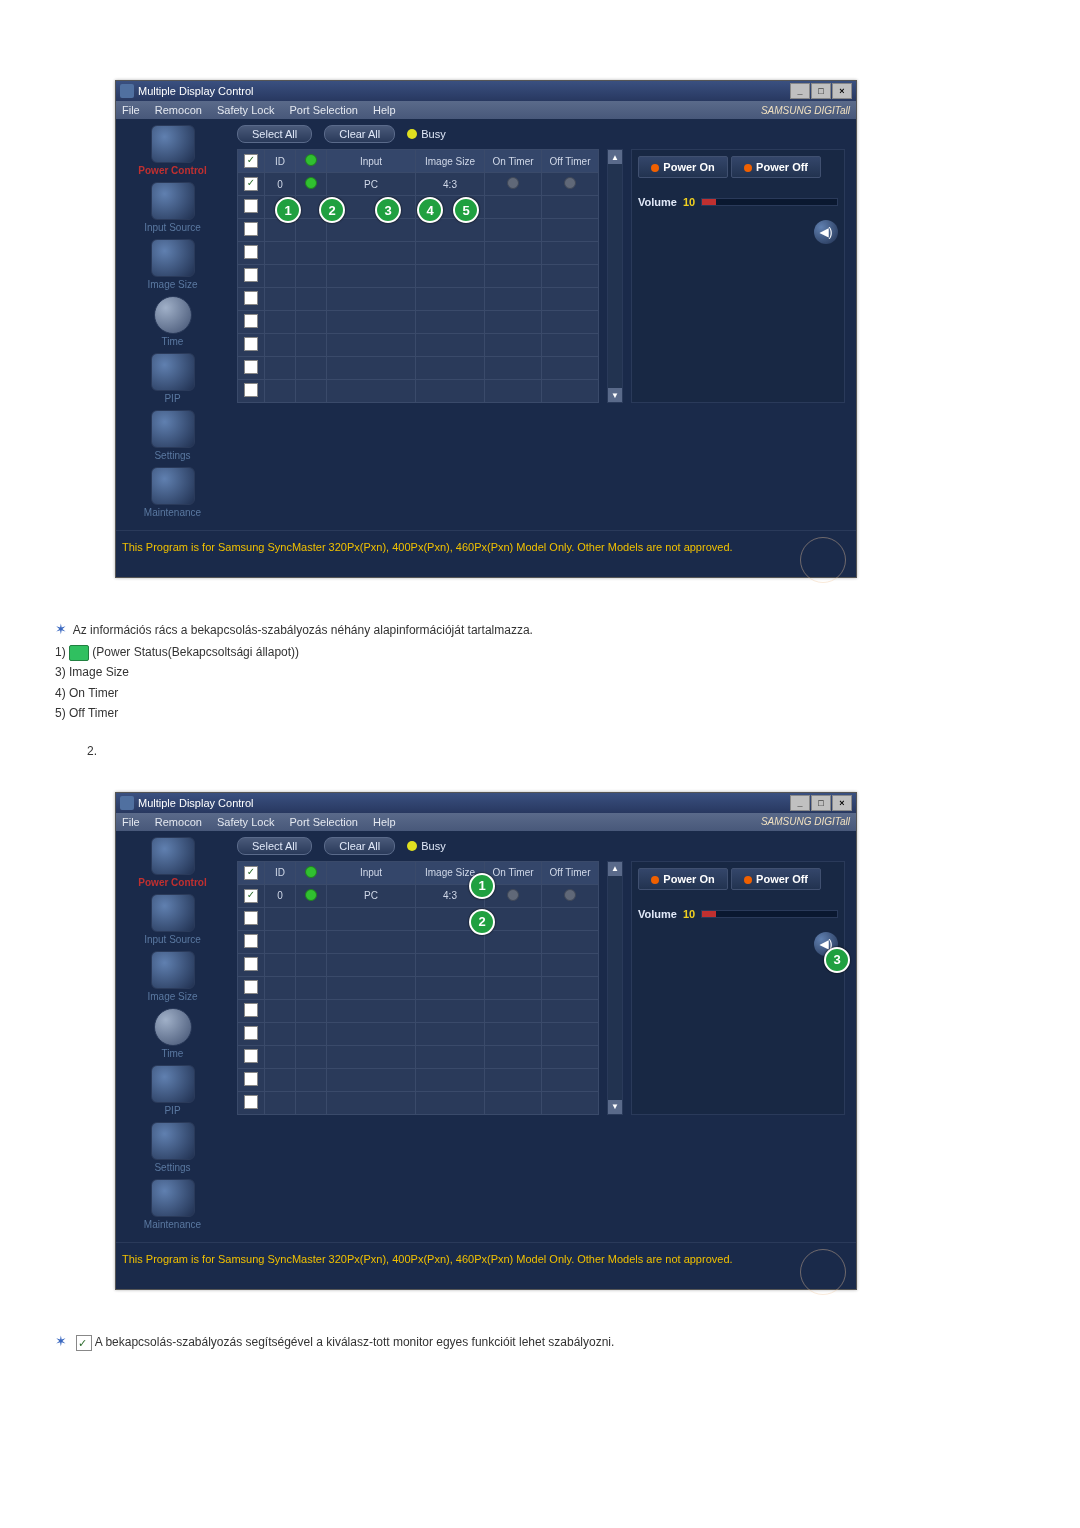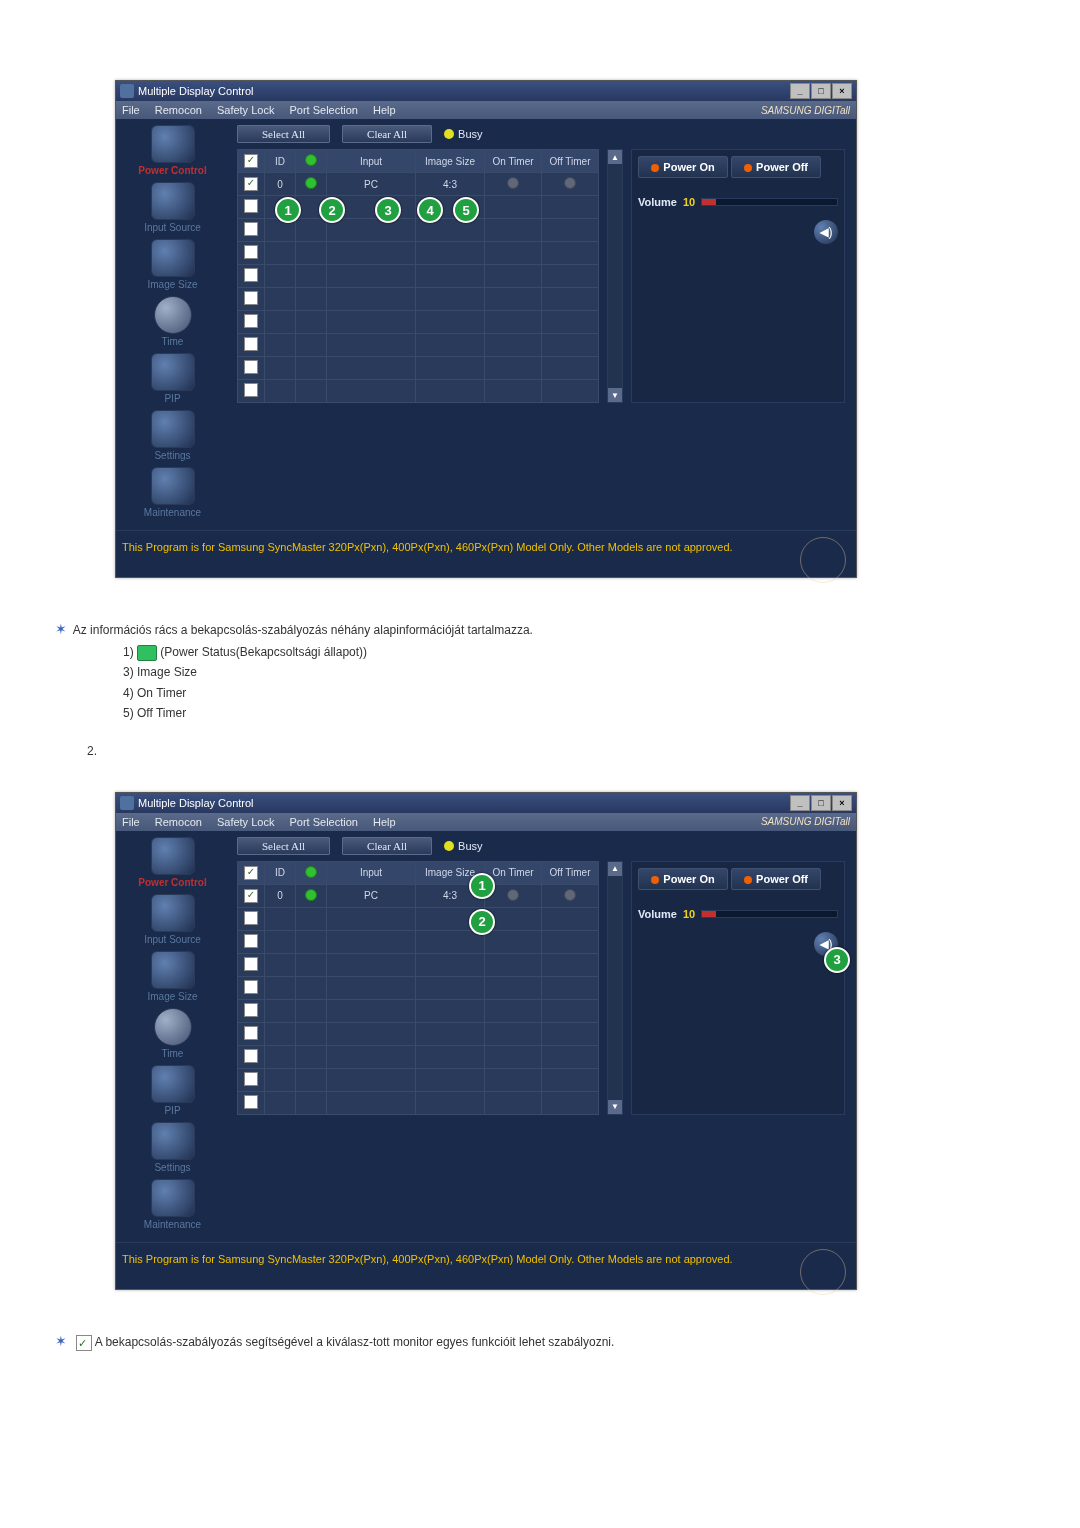--- a/index.html
+++ b/index.html
@@ -79,28 +79,27 @@
     padding: 6px 8px;
     position: relative;
   }
   .topbtns {
     display: flex;
     align-items: center;
     gap: 12px;
     margin-bottom: 6px;
   }
   .btn {
-    padding: 2px 24px;
+    padding: 2px 14px;
     font-size: 11px;
     color: #e0e8f8;
     background: linear-gradient(#4a5a7a, #2a3a5a);
     border: 1px solid #5a6a8a;
-    border-radius: 1px;
+    border-radius: 8px;
     cursor: pointer;
-    font-family: Liberation Serif, serif;
   }
   .busy { display:flex; align-items:center; gap:4px; color:#e0e8f8; font-size:11px;}
   .busy-dot { width:10px; height:10px; border-radius:50%; background:#e0e020; }
   .grid-wrap {
     display: flex;
     gap: 8px;
   }
   .grid {
     font-size: 10px;
     color: #d0d8e8;
@@ -188,21 +187,21 @@
     position:absolute; right:10px; top:6px;
     width:44px; height:44px; border:1px solid rgba(240,200,160,0.4); border-radius:50%;
   }
   .doc-text {
     margin: 30px 0 30px 0;
     font-size: 12px;
     line-height: 1.7;
   }
   .doc-text .star { color:#3a68c0; font-size:14px; margin-right:6px; }
   .doc-text .row1 { margin-left:0;}
-  .doc-text .sub { margin-left:68px; }
+  .doc-text .sub { }
   .doc-text .num2 { margin-left:32px; }
   .inline-badge {
     display:inline-block; width:18px; height:14px; vertical-align:middle;
     background:#30c060; border:1px solid #208040; border-radius:2px;
   }
   .inline-check {
     display:inline-block; width:14px; height:14px; vertical-align:middle;
     background:#fff; border:1px solid #888; position:relative;
   }
   .inline-check::after { content:"✓"; color:#2a6a2a; font-size:11px; position:absolute; left:1px; top:-2px;}

